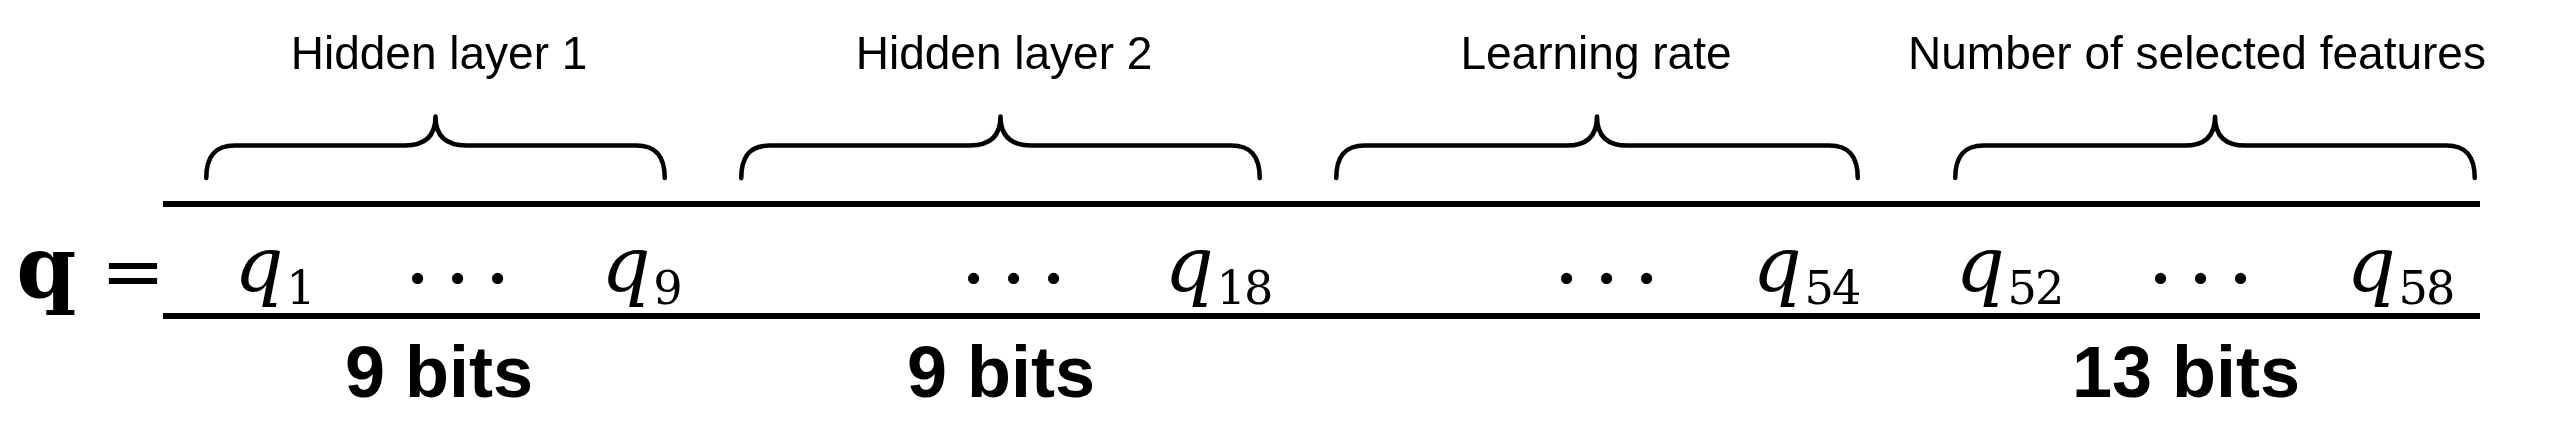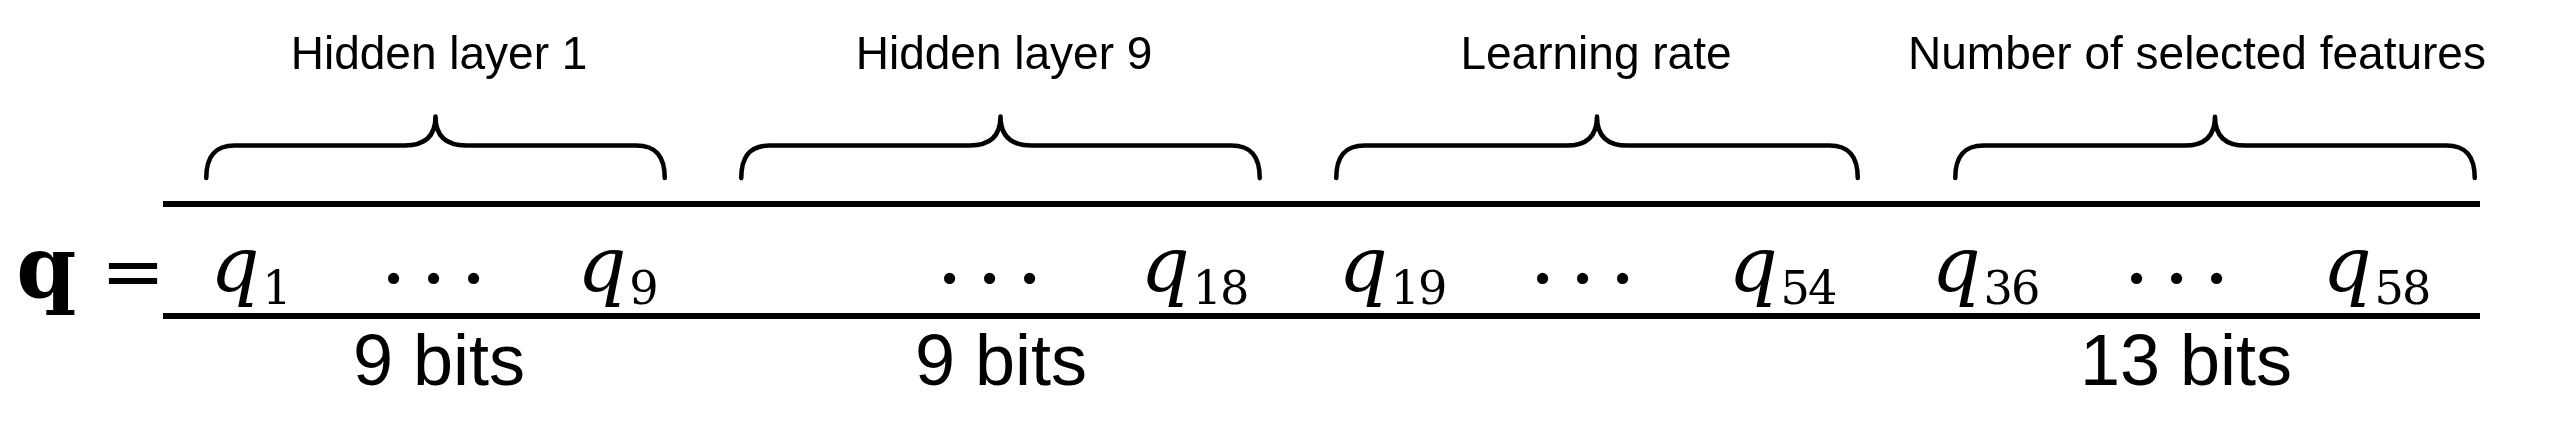--- a/index.html
+++ b/index.html
@@ -66,20 +66,21 @@
     stroke-linecap: round;
     stroke-linejoin: round;
   }
 
   
   .cell {
     position: absolute;
     transform: translateX(-50%);
     white-space: nowrap;
     line-height: 1;
+    margin-left: 24px;
   }
   .qcell {
     top: 226px;
     font-family: "DejaVu Serif", serif;
     font-style: italic;
     font-size: 77px;
   }
   .qcell .qsub {
     font-style: normal;
     font-size: 0.6em;
@@ -90,24 +91,24 @@
   .dots {
     top: 235px;
     font-family: "DejaVu Serif", serif;
     font-size: 86px;
     letter-spacing: 12.7px;
   }
 
   
   .bits-label {
     position: absolute;
-    top: 324px;
+    top: 336px;
     transform: translateX(-50%);
     font-size: 72px;
-    font-weight: normal;
+    font-weight: bold;
     line-height: 1;
     white-space: nowrap;
   }
 </style>
 </head>
 <body>
 
 <div class="canvas">
 
   <div class="lhs">
@@ -119,39 +120,38 @@
 
   <div class="seg-label" style="left:439px">Hidden layer 1</div>
   <svg class="brace" style="left:204px" width="463" height="70" viewBox="0 0 512 77">
     <path d="M 2.5,74 C 2.5,50 12,38 34,38 H 222 C 242,38 256,30 256,6 C 256,30 270,38 290,38 H 478 C 500,38 509.5,50 509.5,74"></path>
   </svg>
   <div class="cell qcell" style="left:250px"><span>q</span><span class="qsub">1</span></div>
   <div class="cell dots" style="left:440px">···</div>
   <div class="cell qcell" style="left:617px"><span>q</span><span class="qsub">9</span></div>
   <div class="bits-label" style="left:439px">9 bits</div>
 
-  <div class="seg-label" style="left:1004px">Hidden layer 9</div>
+  <div class="seg-label" style="left:1004px">Hidden layer 2</div>
   <svg class="brace" style="left:739px" width="523" height="70" viewBox="0 0 578 77">
     <path d="M 2.5,74 C 2.5,50 12,38 34,38 H 255 C 275,38 289,30 289,6 C 289,30 303,38 323,38 H 544 C 566,38 575.5,50 575.5,74"></path>
   </svg>
   <div class="cell dots" style="left:996px">···</div>
   <div class="cell qcell" style="left:1194px"><span>q</span><span class="qsub">18</span></div>
   <div class="bits-label" style="left:1001px">9 bits</div>
 
   <div class="seg-label" style="left:1596px">Learning rate</div>
   <svg class="brace" style="left:1334px" width="526" height="70" viewBox="0 0 582 77">
     <path d="M 2.5,74 C 2.5,50 12,38 34,38 H 257 C 277,38 291,30 291,6 C 291,30 305,38 325,38 H 548 C 570,38 579.5,50 579.5,74"></path>
   </svg>
-  <div class="cell qcell" style="left:1392px"><span>q</span><span class="qsub">19</span></div>
   <div class="cell dots" style="left:1589px">···</div>
   <div class="cell qcell" style="left:1782px"><span>q</span><span class="qsub">54</span></div>
 
   <div class="seg-label" style="left:2197px">Number of selected features</div>
   <svg class="brace" style="left:1953px" width="524" height="70" viewBox="0 0 580 77">
     <path d="M 2.5,74 C 2.5,50 12,38 34,38 H 256 C 276,38 290,30 290,6 C 290,30 304,38 324,38 H 546 C 568,38 577.5,50 577.5,74"></path>
   </svg>
-  <div class="cell qcell" style="left:1985px"><span>q</span><span class="qsub">36</span></div>
+  <div class="cell qcell" style="left:1985px"><span>q</span><span class="qsub">52</span></div>
   <div class="cell dots" style="left:2183px">···</div>
   <div class="cell qcell" style="left:2376px"><span>q</span><span class="qsub">58</span></div>
   <div class="bits-label" style="left:2186px">13 bits</div>
 
 </div>
 
 
 </body></html>

